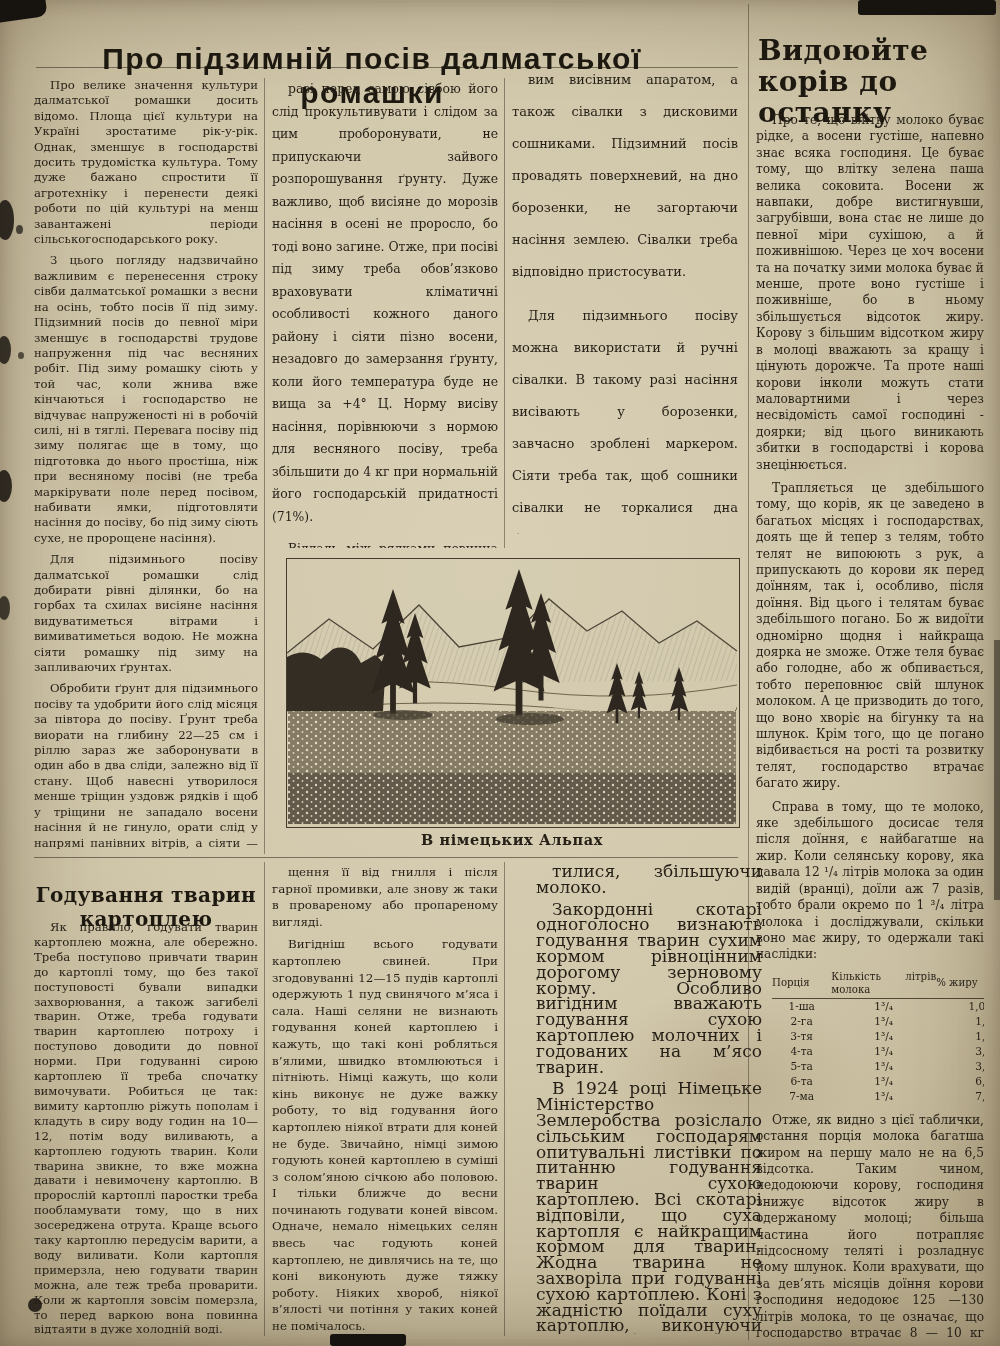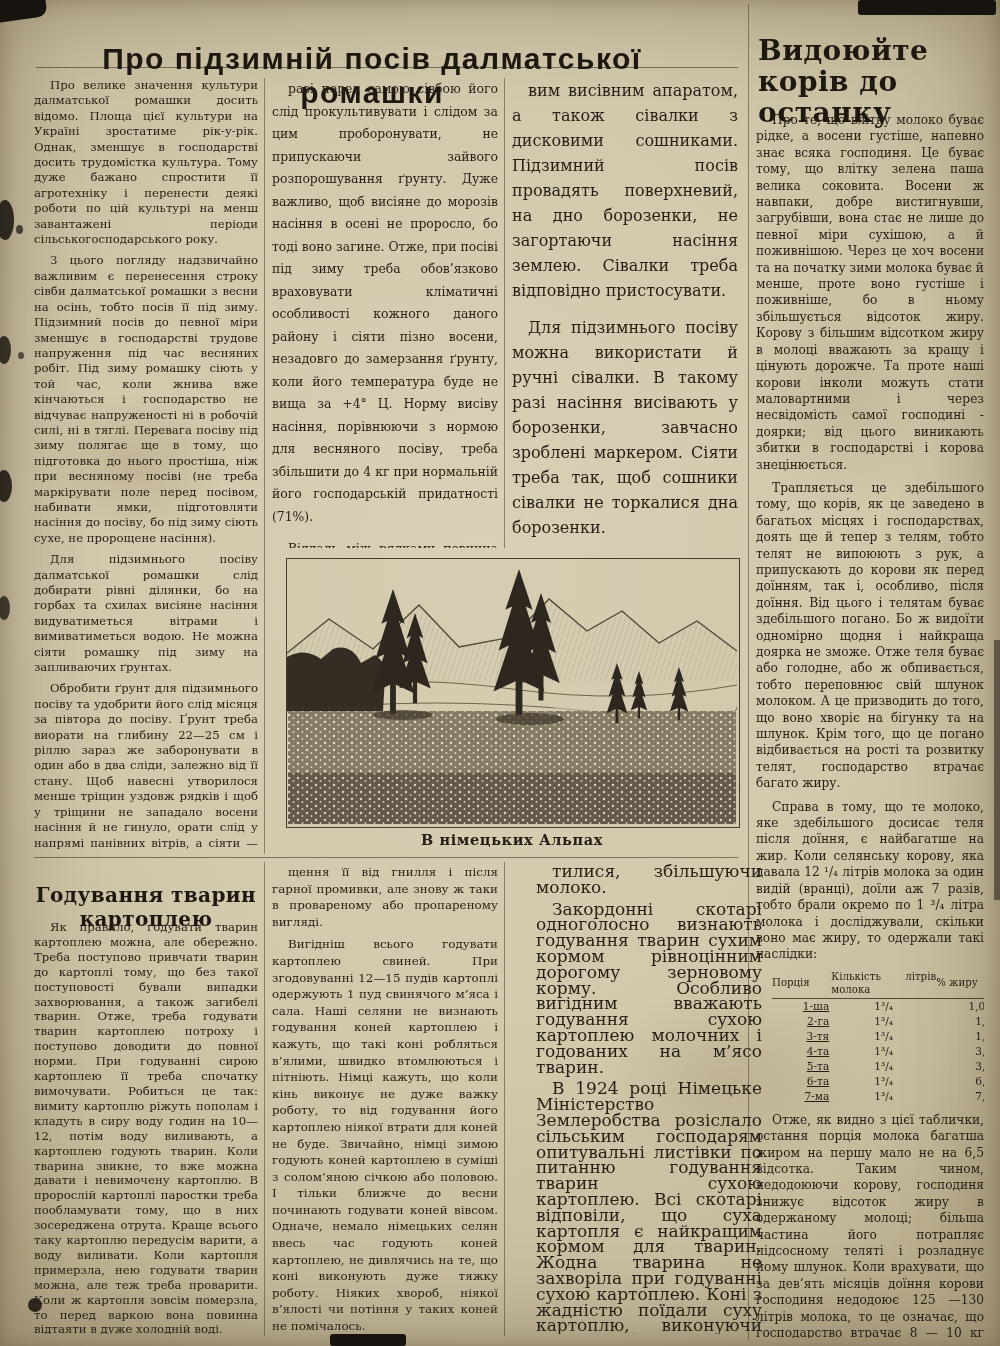--- a/index.html
+++ b/index.html
@@ -29,21 +29,21 @@
   .right-headline{
     position:absolute;left:758px;top:16px;width:226px;
     font-weight:bold;font-size:28px;line-height:31px;
     letter-spacing:.5px;color:#1e1910;
   }
   .newscol{position:absolute;text-align:justify;overflow:hidden;}
   .newscol p{margin:0 0 6px;text-indent:16px;}
   .c1{left:34px;top:78px;width:224px;height:778px;font-size:11.7px;line-height:15.4px;}
   .c2{left:272px;top:78px;width:226px;height:470px;font-size:12.4px;line-height:22.5px;}
   .c2 p{margin-bottom:10px;}
-  .c3{left:512px;top:78px;width:226px;height:470px;font-size:16px;line-height:25px;}
+  .c3{left:512px;top:64px;width:226px;height:470px;font-size:13px;line-height:32px;}
   .c3 p{margin-bottom:12px;}
 
   .figure{
     position:absolute;left:286px;top:558px;width:452px;height:268px;
     border:1px solid #453c2d;background:rgba(210,200,172,.35);
   }
   .figure svg{display:block;}
   .fig-caption{
     position:absolute;left:286px;top:831px;width:452px;text-align:center;
     font-weight:bold;font-size:14.5px;letter-spacing:.6px;
@@ -58,21 +58,21 @@
   .b3{left:512px;top:864px;width:226px;height:470px;font-size:17px;line-height:15.8px;margin-left:24px;}
 
   .rightcol{
     position:absolute;left:756px;top:112px;width:228px;height:1226px;
     text-align:justify;font-size:12.2px;line-height:16.4px;overflow:hidden;
   }
   .rightcol p{margin:0 0 7px;text-indent:16px;}
   table.milk{width:100%;border-collapse:collapse;margin:4px 16px 8px;font-size:10.6px;line-height:13px;}
   table.milk th{font-weight:normal;font-size:10.2px;border-bottom:1px solid rgba(40,32,20,.5);padding:0 0 2px;}
   table.milk td{padding:1px 2px;}
-  table.milk td:nth-child(1){text-align:right;width:26%;text-decoration:underline;}
+  table.milk td:nth-child(1){text-align:center;width:26%;}
   table.milk td:nth-child(2){text-align:center;width:46%;}
   table.milk td:nth-child(3){text-align:right;width:28%;padding-right:8px;}
 </style>
 </head>
 <body>
 
 <div class="page">
 
   <div class="stain s1"></div>
   <div class="stain s2"></div>

